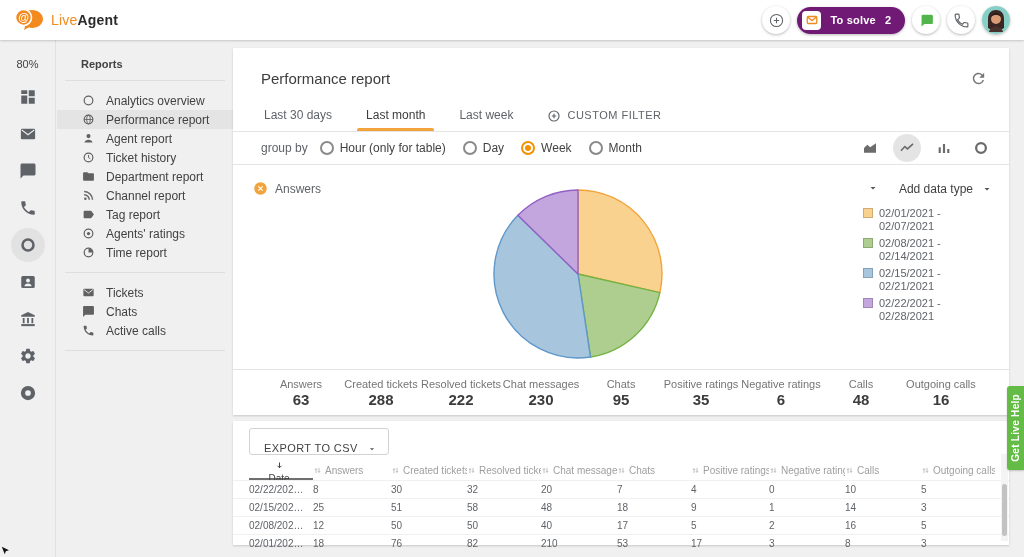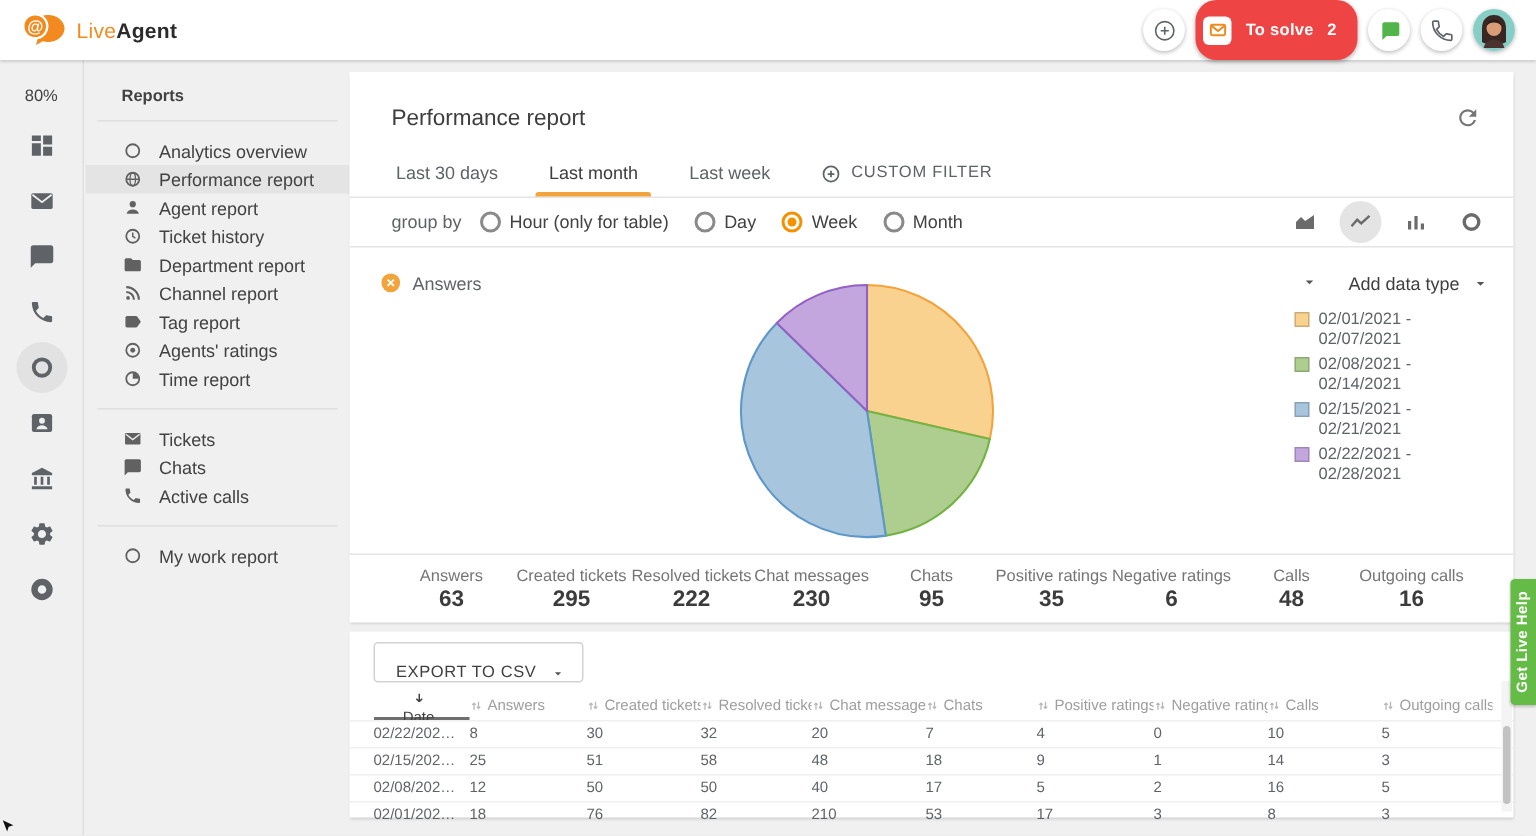--- a/index.html
+++ b/index.html
@@ -16,21 +16,21 @@
   .topbar { position:absolute; top:0; left:0; right:0; height:40px; background:#fff;
     box-shadow:0 1px 2px rgba(0,0,0,.18); display:flex; align-items:center; padding:0 14px; z-index:20; }
   .logo { display:flex; align-items:center; gap:7px; }
   .logo-text { font-size:14px; letter-spacing:.2px; }
   .logo-live { color:#F28A1F; font-weight:400; }
   .logo-agent { color:#2b2b2b; font-weight:bold; }
   .tb-actions { margin-left:auto; display:flex; align-items:center; gap:7px; }
   .tb-circle { width:28px; height:28px; border-radius:50%; background:#fff; color:#5f6368;
     box-shadow:0 1px 3px rgba(0,0,0,.28); display:grid; place-items:center; cursor:pointer; }
   .tb-circle svg { width:17px; height:17px; }
-  .tosolve { height:40px; border-radius:14px; background:#ef4444; color:#fff; display:flex;
+  .tosolve { height:27px; border-radius:14px; background:#701a75; color:#fff; display:flex;
     align-items:center; gap:9px; padding:0 14px 0 5px; box-shadow:0 1px 3px rgba(0,0,0,.28); cursor:pointer; }
   .pill-env { width:19px; height:19px; background:#fff; border-radius:4px; display:grid; place-items:center; }
   .pill-env svg { width:12px; height:12px; color:#EF8A1D; }
   .pill-label { font-size:11px; font-weight:bold; letter-spacing:.2px; }
   .pill-count { font-size:11px; font-weight:bold; }
   .avatar { width:28px; height:28px; border-radius:50%; overflow:hidden; box-shadow:0 1px 3px rgba(0,0,0,.28); cursor:pointer; }
 
   
   .rail { position:absolute; left:0; top:40px; bottom:0; width:56px; background:#f0f0f0;
     border-right:1px solid #e0e0e0; display:flex; flex-direction:column; align-items:center; }
@@ -371,30 +371,20 @@
           <div class="sb-item">
             <span class="icon">
               <svg viewBox="0 0 24 24">
                 <path d="M6.62 10.79c1.44 2.83 3.76 5.14 6.59 6.59l2.2-2.2c.27-.27.67-.36 1.02-.24 1.12.37 2.33.57 3.57.57.55 0 1 .45 1 1V20c0 .55-.45 1-1 1-9.39 0-17-7.61-17-17 0-.55.45-1 1-1h3.5c.55 0 1 .45 1 1 0 1.25.2 2.45.57 3.57.11.35.03.74-.25 1.02l-2.2 2.2z" fill="currentColor"></path>
               </svg>
             </span>
             <span>Active calls</span>
           </div>
         </div>
         <div class="sb-divider"></div>
-        <div>
-          <div class="sb-item">
-            <span class="icon">
-              <svg viewBox="0 0 24 24">
-                <circle cx="12" cy="12" r="8" fill="none" stroke="currentColor" stroke-width="2.2"></circle>
-              </svg>
-            </span>
-            <span>My work report</span>
-          </div>
-        </div>
       </div>
   </div>
 
   <div class="card card1">
     <div class="panel-head">
       <div class="panel-title">Performance report</div>
       <div class="refresh-btn icon">
         <svg viewBox="0 0 24 24">
             <path d="M17.65 6.35A7.95 7.95 0 0 0 12 4c-4.42 0-7.99 3.58-8 8s3.57 8 8 8c3.73 0 6.84-2.55 7.73-6h-2.08A5.99 5.99 0 0 1 12 18c-3.31 0-6-2.69-6-6s2.69-6 6-6c1.66 0 3.14.69 4.22 1.78L13 11h7V4l-2.35 2.35z" fill="currentColor"></path>
           </svg>
@@ -521,21 +511,21 @@
             <path d="M86 86 L25.87 27.35 A84 84 0 0 1 86.00 2.00 Z" fill="#C3A6DE" stroke="#9361C4" stroke-width="1.4" stroke-linejoin="round"></path>
           </svg></div>
     </div>
     <div class="stats-row" id="stats-row">
         <div class="stat">
           <div class="stat-label">Answers</div>
           <div class="stat-value">63</div>
         </div>
         <div class="stat">
           <div class="stat-label">Created tickets</div>
-          <div class="stat-value">295</div>
+          <div class="stat-value">288</div>
         </div>
         <div class="stat">
           <div class="stat-label">Resolved tickets</div>
           <div class="stat-value">222</div>
         </div>
         <div class="stat">
           <div class="stat-label">Chat messages</div>
           <div class="stat-value">230</div>
         </div>
         <div class="stat">

